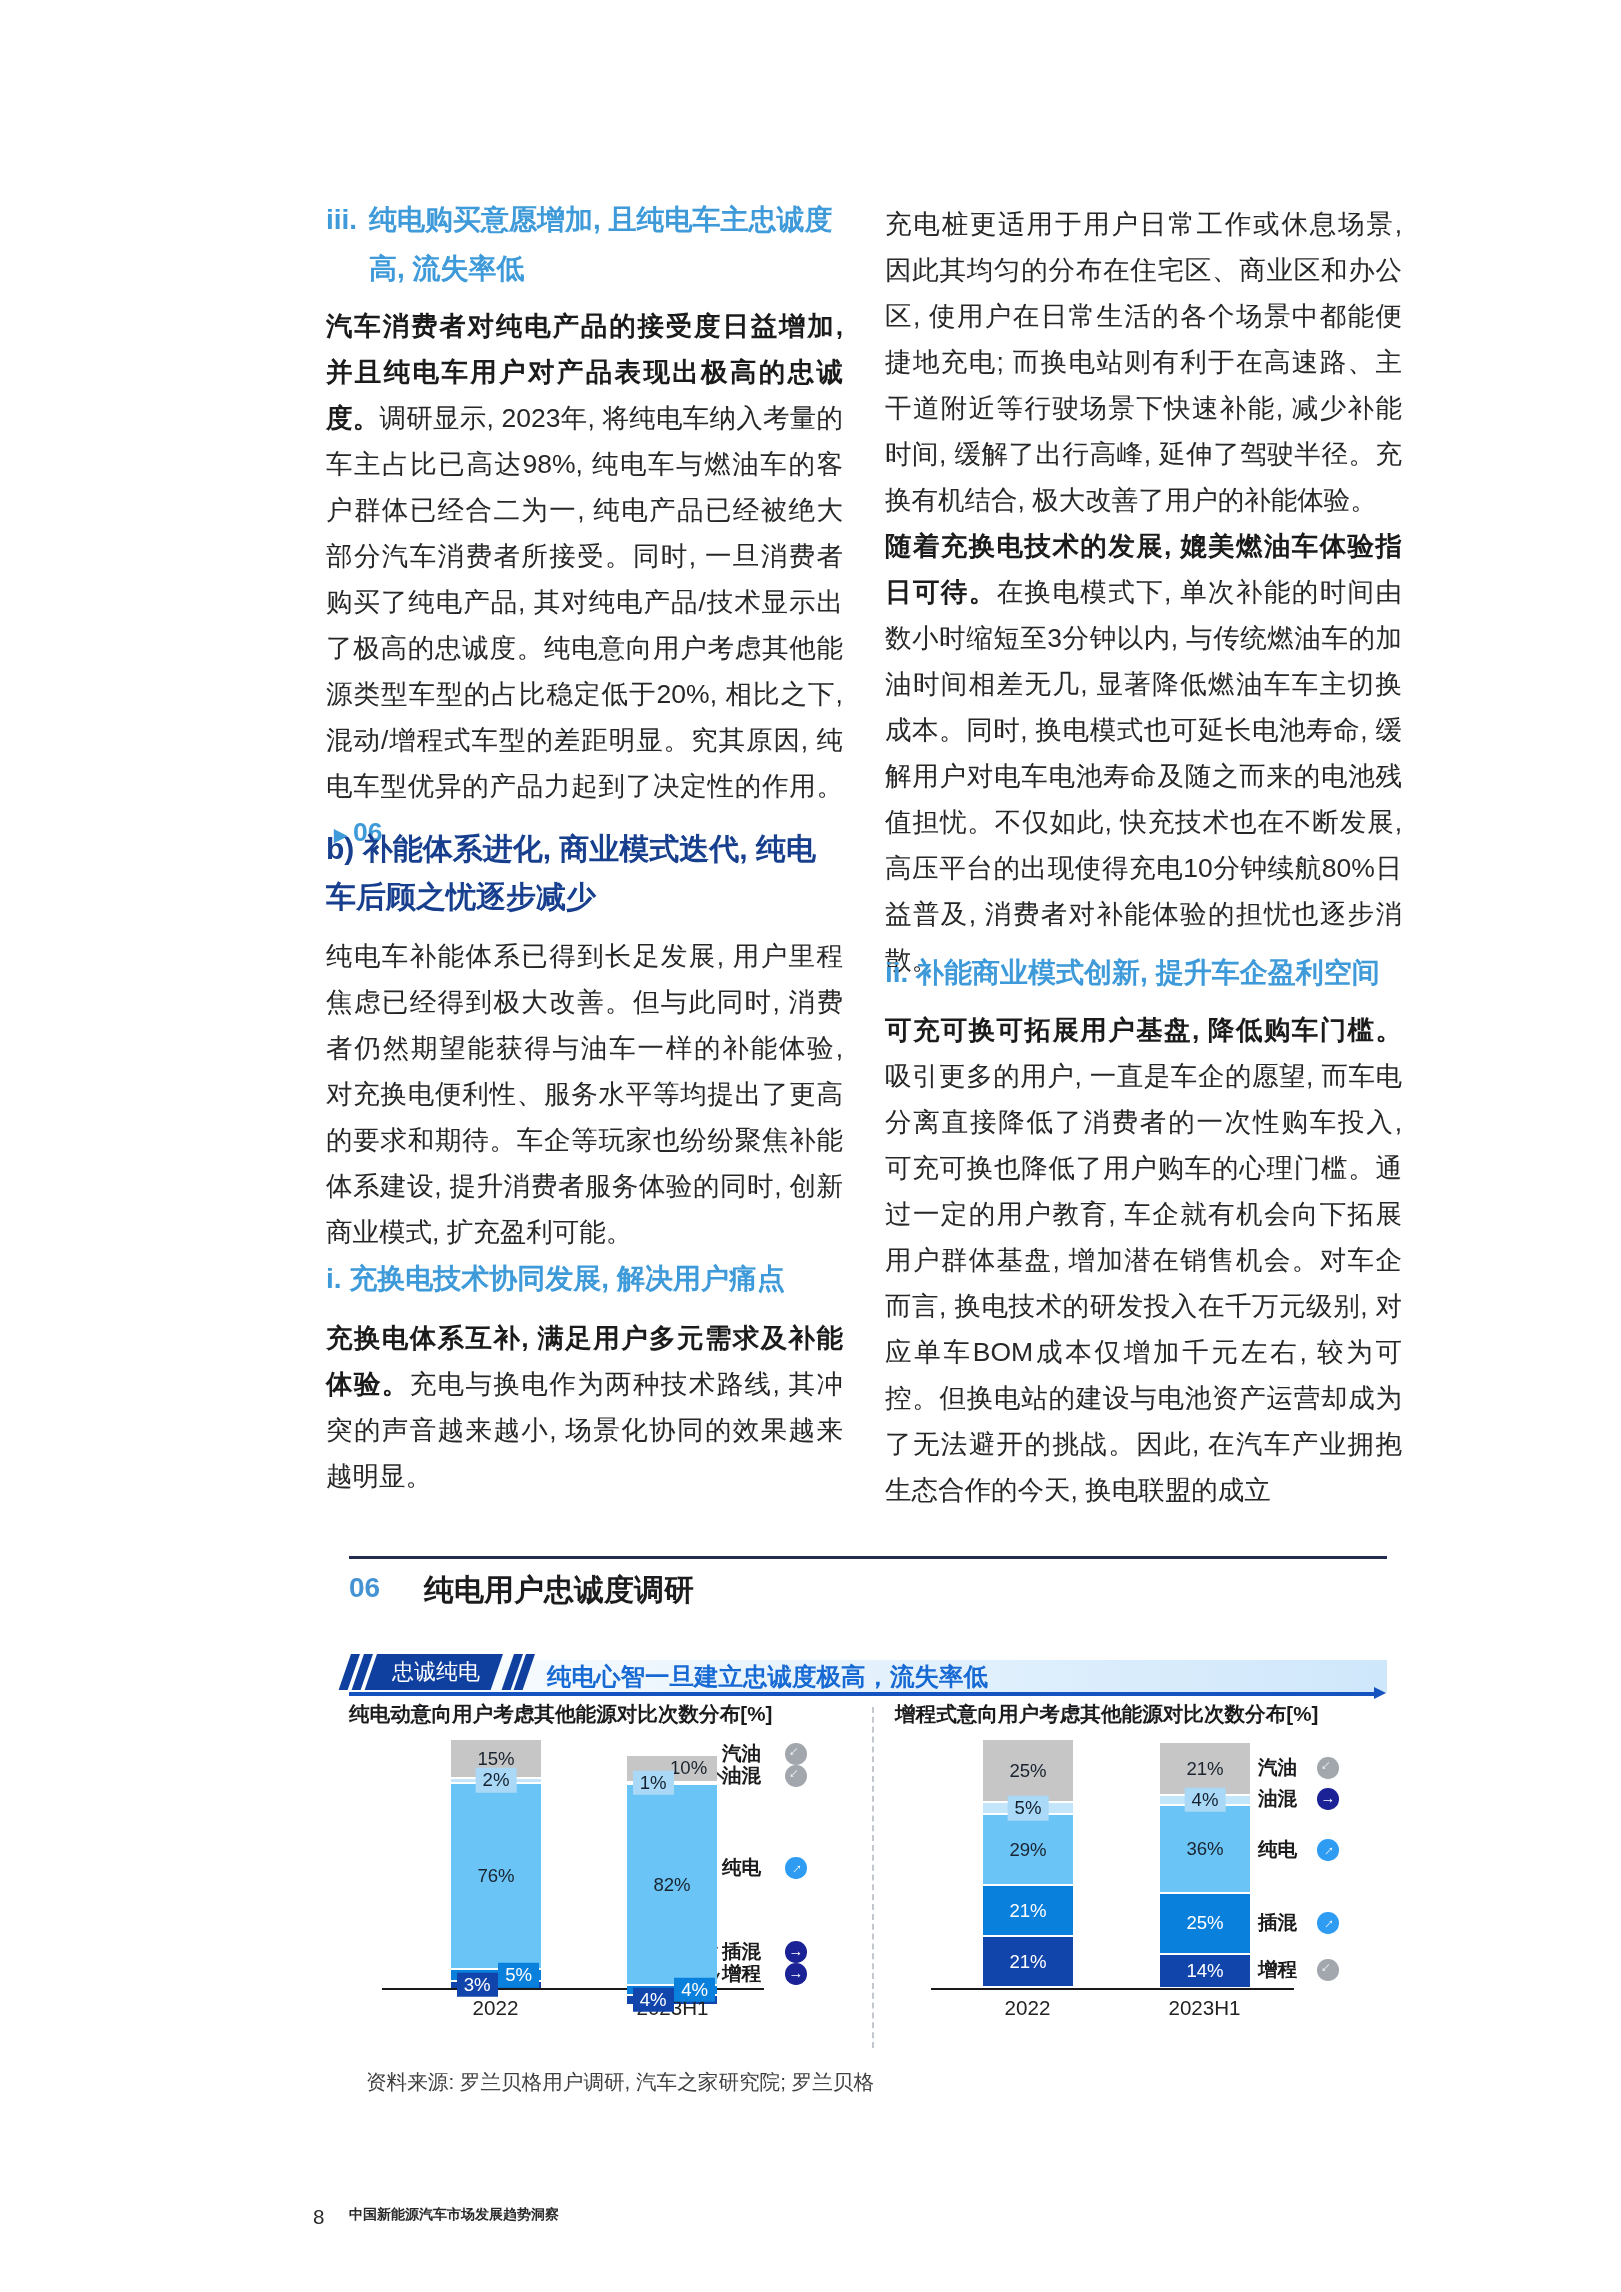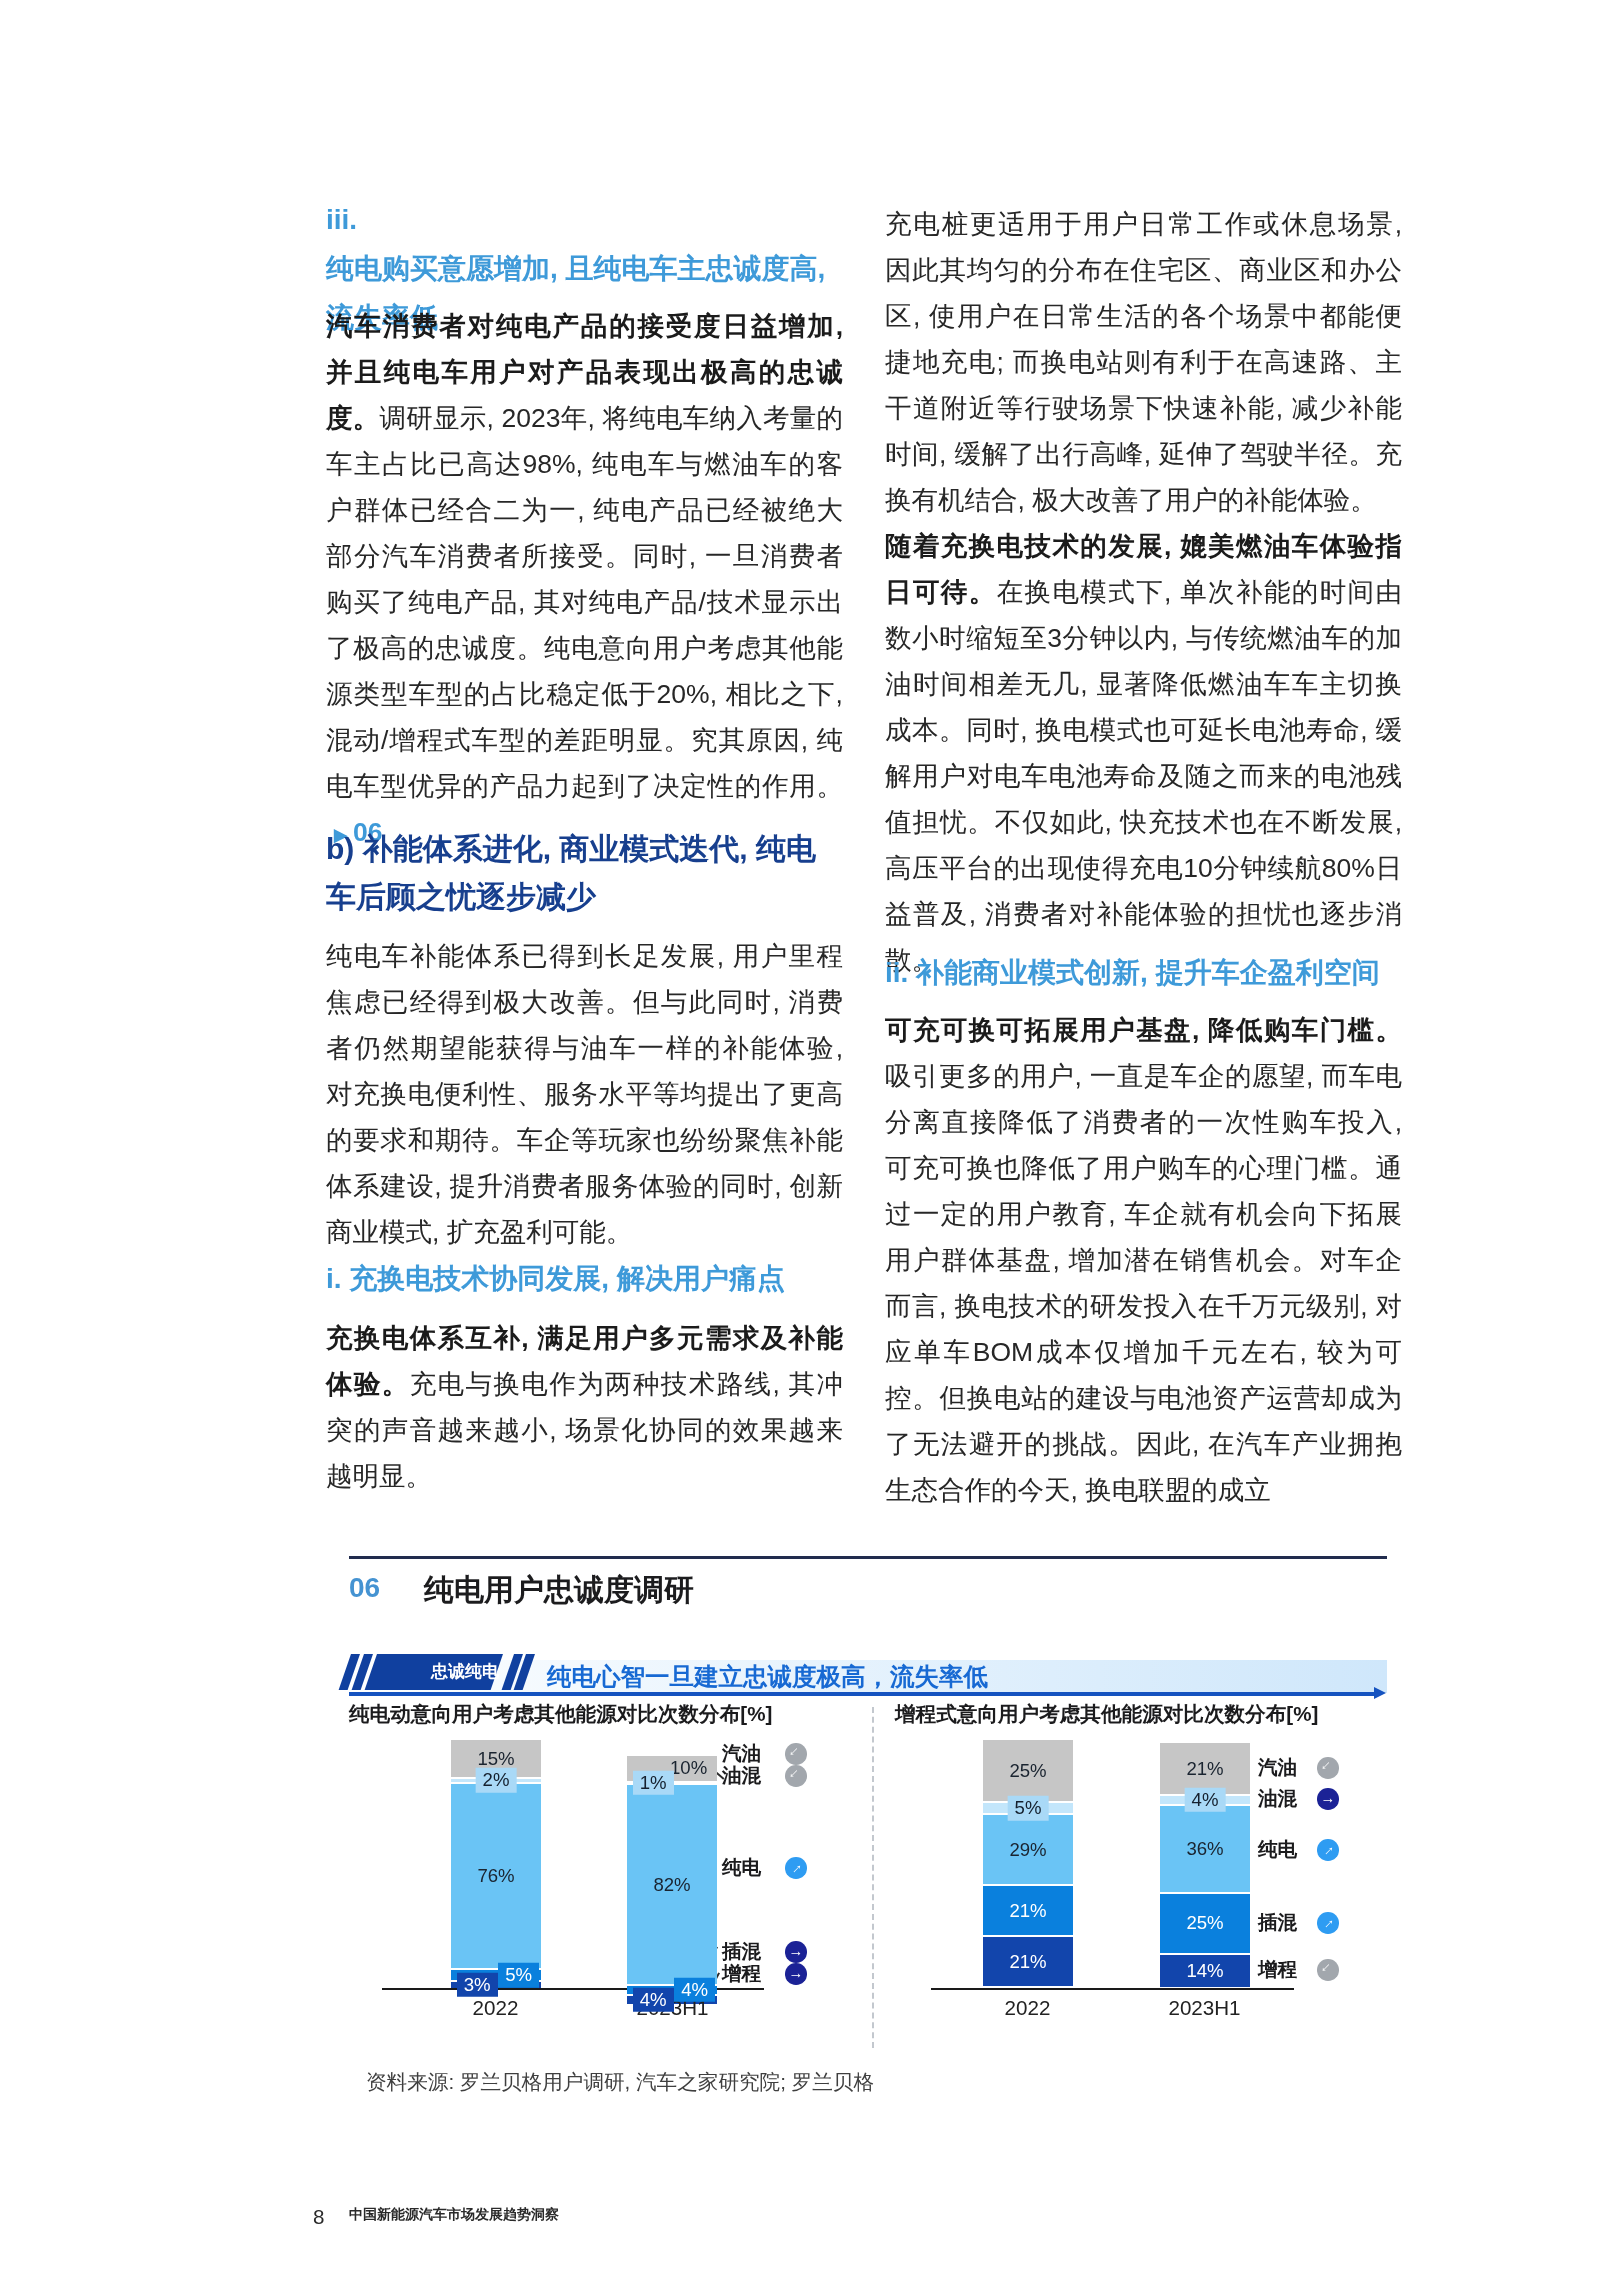--- a/index.html
+++ b/index.html
@@ -1,20 +1,20 @@
 <!DOCTYPE html>
 <html><head>
 <meta charset="utf-8">
 <style>
   html,body{margin:0;padding:0;background:#9a9a9a;}
   .page{position:relative;width:1621px;height:2293px;margin:0 auto;background:#ffffff;
         font-family:"Liberation Sans","DejaVu Sans",sans-serif;color:#262626;overflow:hidden;}
   .abs{position:absolute;}
   .tcol{position:absolute;top:0;width:517px;height:1529px;}
-  .tblock{position:absolute;width:100%;flex-direction:column;}
+  .tblock{position:absolute;width:100%;}
   p.body{font-size:26.5px;line-height:46px;text-align:justify;margin:0;color:#272727;}
   p.body strong{font-weight:700;color:#1b1b1b;}
   h2.navy{font-size:30px;line-height:48px;font-weight:700;color:#173f8e;margin:0;width:496px;}
   h3.blue{font-size:28px;line-height:49px;font-weight:700;color:#3e9ad9;margin:0;display:flex;}
   h3.blue .hnum{width:43px;flex:none;}
   h3.blue.single{display:block;}
   .xref{color:#3e9ad9;font-weight:700;white-space:nowrap;cursor:pointer;}
   .xref .xref-arrow{font-size:18.6px;margin:0 4.9px 0 7.8px;}
   
   .fig-rule{left:349px;top:1556px;width:1038px;height:2.9px;background:#212c4e;}
@@ -23,22 +23,22 @@
   
   .banner-strip{left:349px;top:1660px;width:1038px;height:33px;
       background:linear-gradient(90deg,#feffff 0%,#e9f4fd 40%,#cfe7fb 100%);}
   .banner-line{left:349px;top:1692px;width:1027px;height:3.9px;background:#1553c0;}
   .banner-arrow{left:1374px;top:1687px;width:0;height:0;border-left:12.7px solid #1553c0;
       border-top:6.9px solid transparent;border-bottom:6.9px solid transparent;}
   .stripe{position:absolute;top:1654px;width:8.8px;height:36px;background:#10409f;
       transform:skewX(-19deg);transform-origin:top left;}
   .badge{left:377px;top:1654px;width:126px;height:36px;background:#10409f;
       transform:skewX(-19deg);transform-origin:top left;}
-  .badge-text{left:373px;top:1654px;width:126px;height:36px;line-height:36px;text-align:right;
-      color:#fff;font-size:17px;font-weight:700;}
+  .badge-text{left:373px;top:1654px;width:126px;height:36px;line-height:36px;text-align:center;
+      color:#fff;font-size:22px;font-weight:400;}
   .banner-msg{left:547px;top:1660px;height:33px;line-height:33px;font-size:24.5px;font-weight:700;color:#1769d3;}
   
   .chart-title{position:absolute;top:1700px;font-size:20.6px;font-weight:700;color:#1b1b1d;}
   .divider{left:872px;top:1707px;height:341px;width:0;border-left:2px dashed #c3c8ce;}
   .axis{position:absolute;top:1988px;height:2px;background:#1a1a1a;}
   .bar{position:absolute;}
   .seg{position:relative;width:100%;box-sizing:border-box;}
   .seg-gap{border-top:2px solid #ffffff;}
   .seg-label{position:absolute;left:0;width:100%;top:50%;transform:translateY(-50%);
       font-size:18.6px;text-align:center;box-sizing:border-box;}

